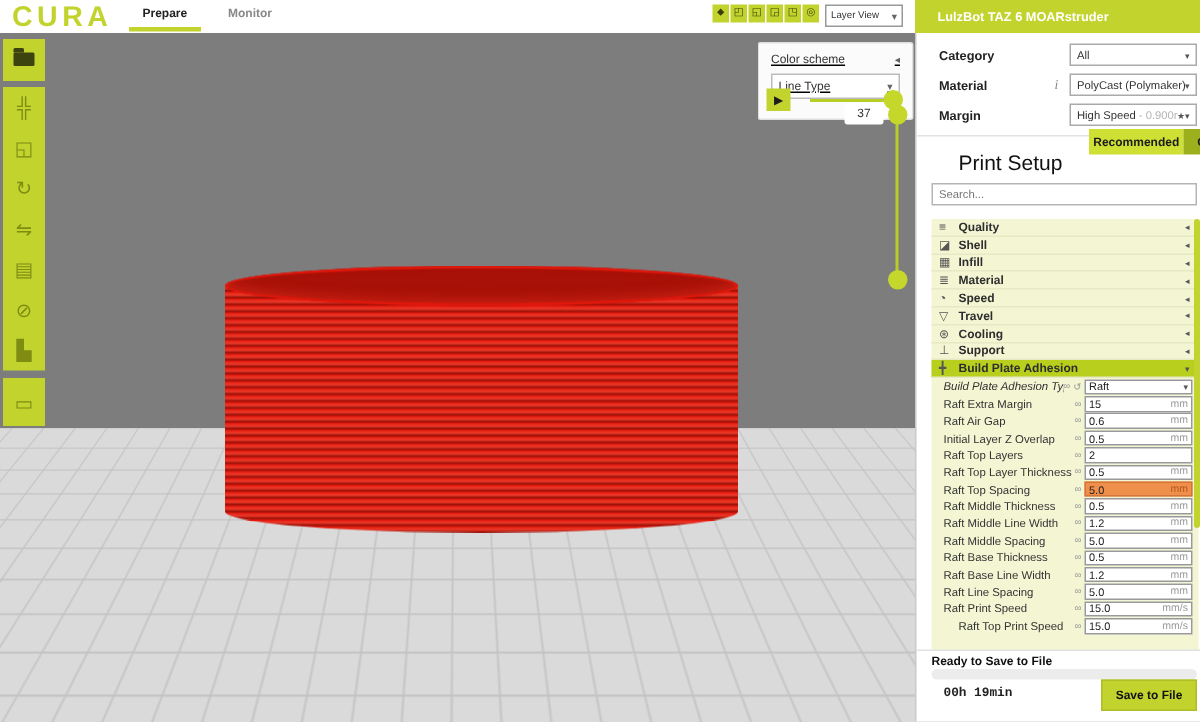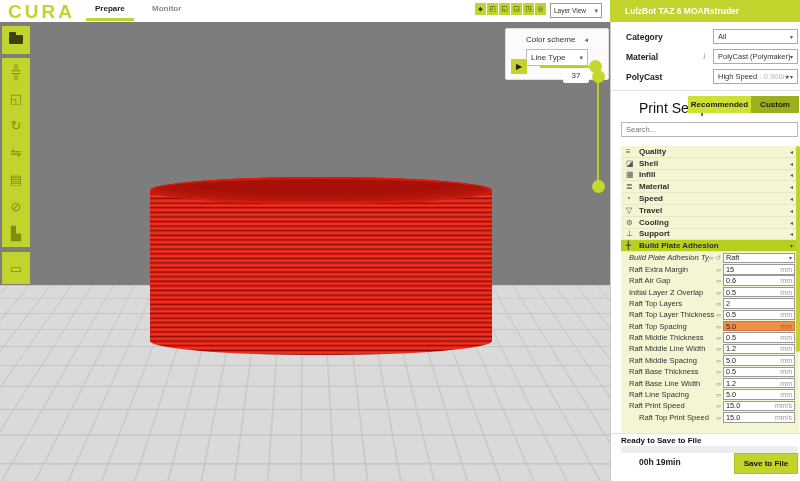--- a/index.html
+++ b/index.html
@@ -27,21 +27,21 @@
     background-image: linear-gradient(#c3c3c3 1px, transparent 1px), linear-gradient(90deg,#c6c6c6 1px, transparent 1px);
     background-size:21px 21px; transform: perspective(430px) rotateX(52deg); transform-origin:50% 0; }
 
   
   .toolbox { position:absolute; left:2px; background:#c2d32e; width:28px; }
   .toolcell { width:28px; height:27px; display:flex; align-items:center; justify-content:center; color:#7e8d12; font-size:13px; }
   .folder { width:14px; height:9px; background:#3c430e; position:relative; border-radius:1px; }
   .folder:before { content:""; position:absolute; left:0; top:-3px; width:7px; height:3px; background:#3c430e; border-radius:1px 1px 0 0; }
 
   
-  .cs-panel { position:absolute; left:505px; top:6px; width:104px; height:52px; background:#fbfbfb; border:1px solid #e0e0e0; border-radius:2px; padding:6px 20px; }
+  .cs-panel { position:absolute; left:505px; top:6px; width:104px; height:52px; background:#fbfbfb; border:1px solid #e0e0e0; border-radius:2px; padding:6px 8px;text-decoration:underline; }
   .cs-label-row { display:flex; justify-content:space-between; align-items:center; }
   .cs-label { font-size:8px; color:#333; }
   .cs-caret { font-size:7px; color:#666; }
   .cs-dd { margin-top:5px; height:17px; border:1px solid #bbb; background:#fff; font-size:8px; color:#333; display:flex; align-items:center; justify-content:space-between; padding:0 4px; }
 
   
   .playbtn { position:absolute; left:511px; top:37px; width:16px; height:15px; background:#c2d32e; color:#1c1c1c; font-size:8px; line-height:15px; text-align:center; }
   .htrack { position:absolute; left:540px; top:44px; width:55px; height:2px; background:#b8cd25; }
   .knob { position:absolute; width:13px; height:13px; border-radius:50%; background:#c6d72c; }
   .vtrack { position:absolute; left:597px; top:54px; width:2px; height:110px; background:#b8cd25; }
@@ -73,21 +73,21 @@
   .sidebar { position:absolute; left:610px; top:22px; width:190px; height:459px; background:#fff; border-left:1px solid #c9c9c9; font-size:8px; }
   .mlabel { position:absolute; left:15px; font-size:8.5px; font-weight:bold; color:#222; }
   .dd { position:absolute; left:102px; width:85px; height:15px; border:1px solid #aaa; background:#fff; display:flex; align-items:center; padding:0 4px; font-size:7.5px; color:#333; }
   .dd .grow { flex:1; white-space:nowrap; overflow:hidden; }
   .dd .caret { font-size:6px; color:#555; }
   .info-i { position:absolute; left:92px; font-size:9px; font-style:italic; font-family:"Liberation Serif",serif; color:#888; }
   .suffix { color:#b5b5b5; margin-left:2px; }
   .divider { position:absolute; left:0; width:190px; height:1px; background:#e2e2e2; }
 
   .ps-label { position:absolute; left:28px; top:78px; font-size:14px; font-weight:normal; color:#111; }
-  .seg { position:absolute; top:74px; height:17px; font-size:8px; font-weight:bold; color:#1c1c1c; text-align:center; line-height:17px; }
+  .seg { position:absolute; top:64px; height:17px; font-size:8px; font-weight:bold; color:#1c1c1c; text-align:center; line-height:17px;margin-left:38px; }
   .seg.rec { left:77px; width:63px; background:#cfe034; }
   .seg.cus { left:140px; width:48px; background:#9caf1d; }
 
   .search { position:absolute; left:10px; top:100px; width:177px; height:15px; border:1px solid #b5b5b5; font-size:7.5px; color:#777; padding:0 4px; outline:none; }
 
   .setlist { position:absolute; left:10px; top:124px; width:178px; height:288px; background:#f3f5d3; }
   .catrow { display:flex; align-items:center; height:11.8px; padding:0 6px 0 5px; border-bottom:1px solid #e6e9c4; cursor:default; }
   .catrow .cicon { width:13px; font-size:8px; color:#555; }
   .catrow .clabel { flex:1; font-size:8px; font-weight:bold; color:#2e2e2e; }
   .catrow .ccaret { font-size:6px; color:#555; }
@@ -101,21 +101,21 @@
   .valbox .num { flex:1; font-size:7.3px; color:#222; }
   .valbox .unit { font-size:7px; color:#999; }
   .valbox.orange { background:#ef8f4b; border-color:#d4763a; }
   .valbox.orange .unit { color:#b5541c; }
   .valbox.ddv { justify-content:space-between; }
   .valbox .vcaret { font-size:6px; color:#555; }
   .scrollthumb { position:absolute; right:0px; top:124px; width:4px; height:206px; background:#c2d32e; border-radius:2px; }
 
   .status { position:absolute; left:10px; top:414px; font-size:8px; font-weight:bold; color:#111; }
   .progress { position:absolute; left:10px; top:424px; width:177px; height:7px; background:#ececec; border-radius:4px; }
-  .ptime { position:absolute; left:28px; top:435px; font-size:8.5px; font-weight:bold; color:#222; }
+  .ptime { position:absolute; left:18px; top:435px; font-size:8.5px; font-weight:bold; color:#222;font-family:Liberation Mono, monospace; }
   .pusage { position:absolute; left:12px; top:446px; font-size:7.5px; color:#666;margin-top:40px; }
   .savebtn { position:absolute; left:123px; top:431px; width:64px; height:21px; background:#c2d32e; border:1px solid #aebd28; font-size:8px; font-weight:bold; color:#111; text-align:center; line-height:20px; cursor:default; }
 </style>
 </head>
 <body>
 
 <div class="topbar">
   <div class="logo">CURA</div>
   <div class="tab active" style="left:95px;">Prepare</div>
   <div class="tab" style="left:152px;">Monitor</div>
@@ -221,21 +221,21 @@
     <span class="caret">▾</span>
   </div>
 
   <div class="mlabel" style="top:30px;">Material</div>
   <div class="info-i" style="top:29px;">i</div>
   <div class="dd" style="top:27px;">
     <span class="grow">PolyCast (Polymaker)</span>
     <span class="caret">▾</span>
   </div>
 
-  <div class="mlabel" style="top:50px;">PolyCast</div>
+  <div class="mlabel" style="top:50px;">Margin</div>
   <div class="dd" style="top:47px;">
     <span class="grow"><span>High Speed</span><span class="suffix">- 0.900mm</span></span>
     <span class="caret">★▾</span>
   </div>
 
   <div class="divider" style="top:68px;"></div>
 
   <div class="ps-label">Print Setup</div>
   <div class="seg rec">Recommended</div>
   <div class="seg cus">Custom</div>

